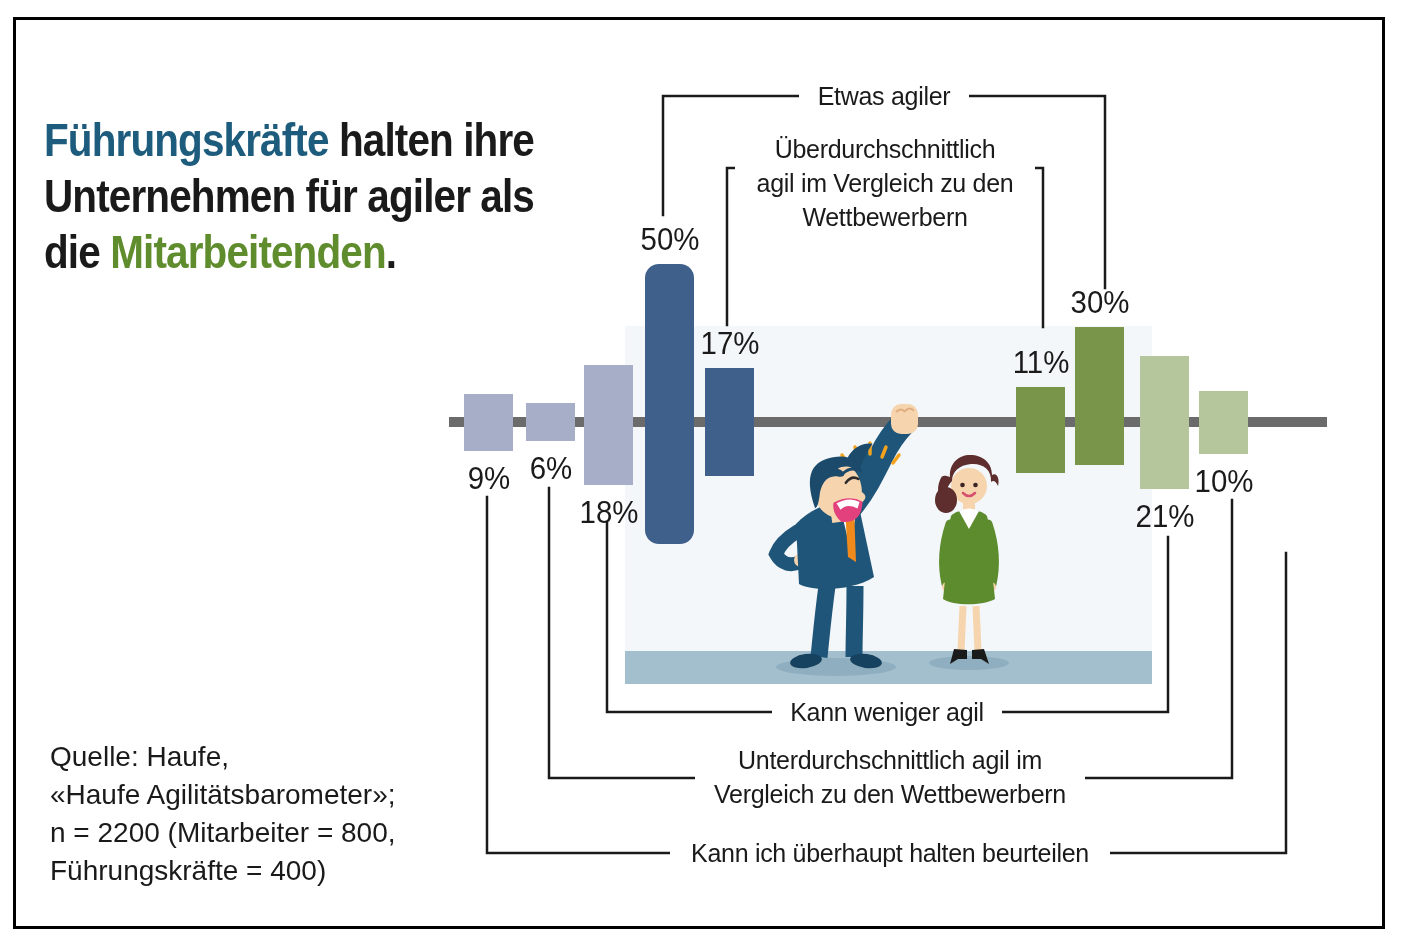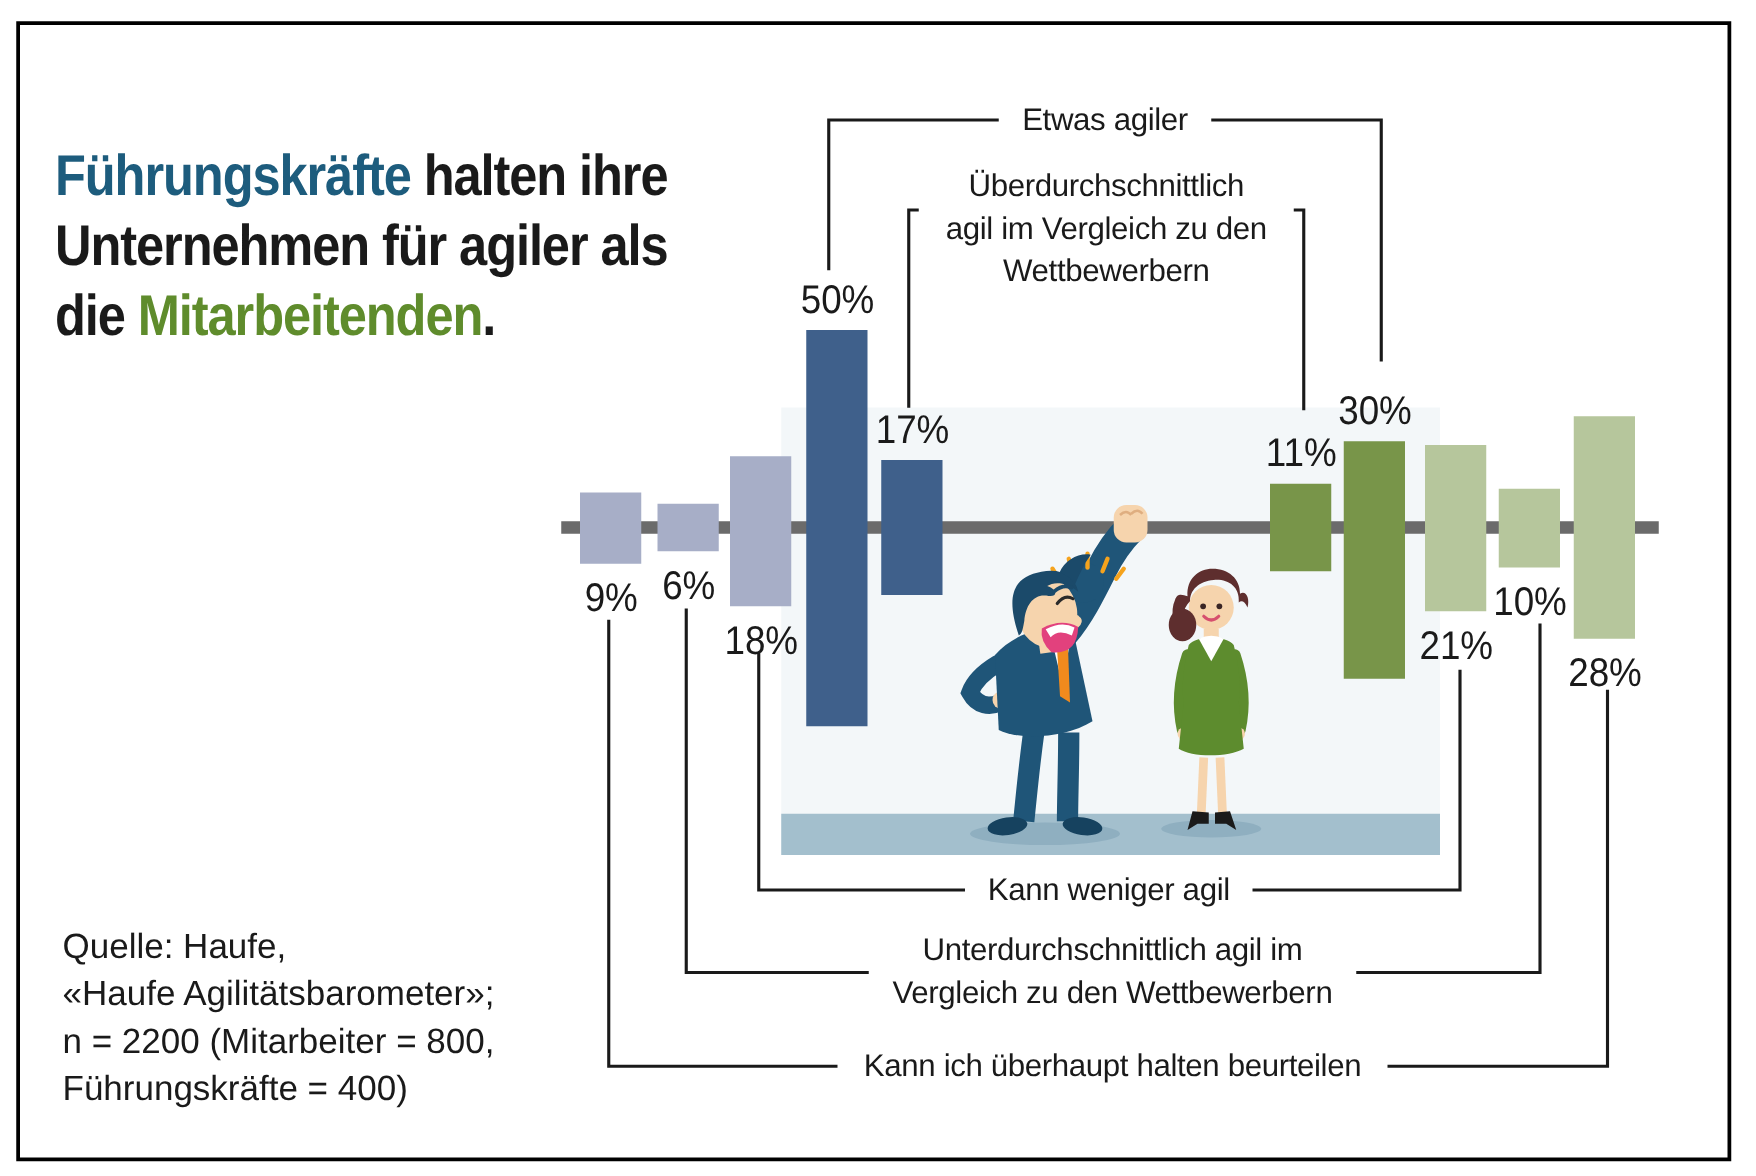--- a/index.html
+++ b/index.html
@@ -59,40 +59,37 @@
 
   <div class="bar label-below" style="left: 464px; height: 57px; top: 394px; background: var(--bar_blue_light);">
       <span class="bar-label">9%</span>
     </div>
   <div class="bar label-below" style="left: 526px; height: 38px; top: 403px; background: var(--bar_blue_light);">
       <span class="bar-label">6%</span>
     </div>
   <div class="bar label-below" style="left: 584px; height: 120px; top: 365px; background: var(--bar_blue_light);">
       <span class="bar-label">18%</span>
     </div>
-  <div class="bar label-above" style="left: 645px; height: 317px; top: 264px; background: var(--bar_blue_dark);">
+  <div class="bar label-above" style="left: 645px; height: 280px; top: 264px; background: var(--bar_blue_dark); border-radius: 14px;">
       <span class="bar-label">50%</span>
     </div>
   <div class="bar label-above" style="left: 705px; height: 108px; top: 368px; background: var(--bar_blue_dark);">
       <span class="bar-label">17%</span>
     </div>
-  <div class="bar label-above" style="left: 1016px; height: 70px; top: 387px; background: var(--bar_green_dark);">
+  <div class="bar label-above" style="left: 1016px; height: 86px; top: 387px; background: var(--bar_green_dark);">
       <span class="bar-label">11%</span>
     </div>
-  <div class="bar label-above" style="left: 1075px; height: 190px; top: 327px; background: var(--bar_green_dark); margin-top: 26px;">
+  <div class="bar label-above" style="left: 1075px; height: 138px; top: 327px; background: var(--bar_green_dark);">
       <span class="bar-label">30%</span>
     </div>
   <div class="bar label-below" style="left: 1140px; height: 133px; top: 356px; background: var(--bar_green_light);">
       <span class="bar-label">21%</span>
     </div>
   <div class="bar label-below" style="left: 1199px; height: 63px; top: 391px; background: var(--bar_green_light);">
       <span class="bar-label">10%</span>
-    </div>
-  <div class="bar label-below" style="left: 1259px; height: 178px; top: 333px; background: var(--bar_green_light);">
-      <span class="bar-label">28%</span>
     </div>
 
   <svg class="overlay" width="1405" height="941" viewBox="0 0 1405 941">
     <g fill="none" stroke="#1a1a1a" stroke-width="2.5" stroke-linecap="square">
       <path d="M663 215 L663 96 L1105 96 L1105 288"></path>
       <path d="M727 325 L727 168 L1043 168 L1043 327"></path>
       <path d="M607 523 L607 712 L1168 712 L1168 537"></path>
       <path d="M549 488 L549 778 L1232 778 L1232 500"></path>
       <path d="M487 497 L487 853 L1286 853 L1286 553"></path>
     </g>

